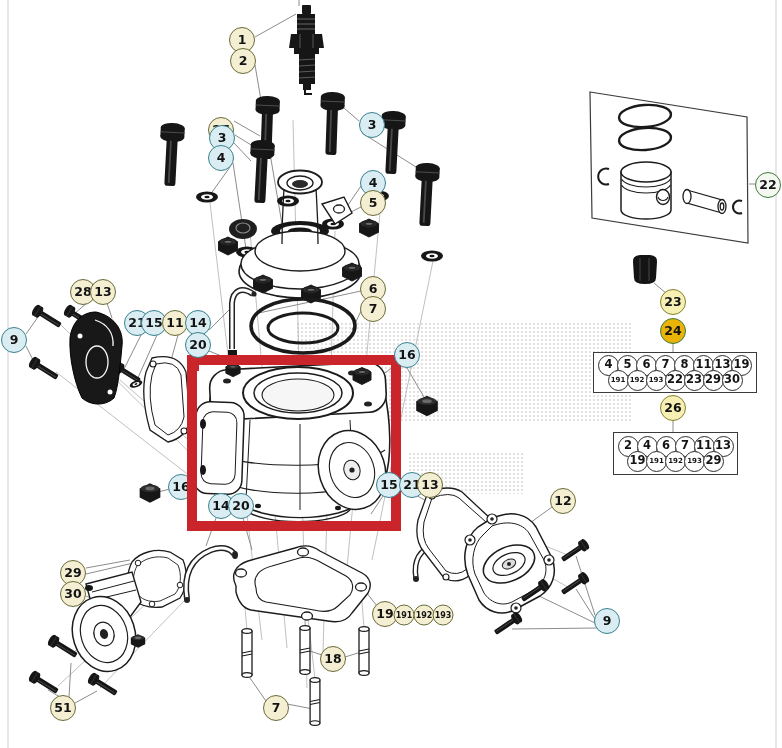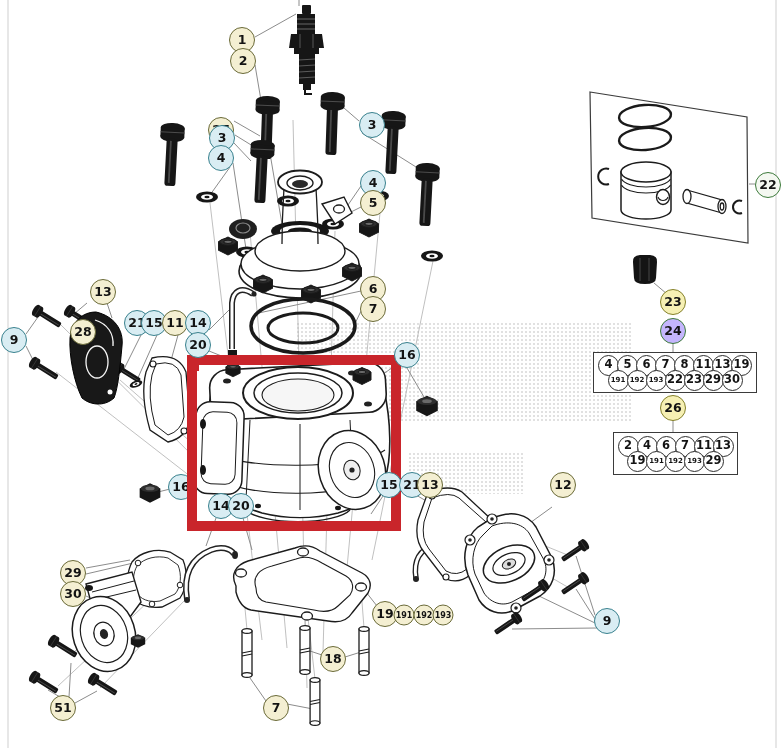--- a/index.html
+++ b/index.html
@@ -11,21 +11,21 @@
       background-size:4px 4px;}
   .red-box{position:absolute;left:187px;top:355px;width:214px;height:176px;
            box-sizing:border-box;border:10px solid #c9252b;z-index:3;}
   .callout{position:absolute;width:26px;height:26px;border-radius:50%;
            box-sizing:border-box;border:1.6px solid #555;
            display:flex;align-items:center;justify-content:center;
            font-weight:bold;font-size:12.5px;color:#131313;z-index:4;
            transform:translate(-50%,-50%);line-height:1;}
   .callout.cream{background:#f4efd2;border-color:#6a6a38;}
   .callout.blue{background:#d9edf3;border-color:#39818e;}
-  .callout.green{background:#c4b5fd;border-color:#3d7a3b;}
+  .callout.green{background:#eab308;border-color:#3d7a3b;}
   .callout.green_outline{background:#f4f8f1;border-color:#3d7a3b;}
   .callout.yellow{background:#f6f0b4;border-color:#84802a;}
   .callout.small{width:21px;height:21px;font-size:8px;}
   .callout.hidden-callout{z-index:2;}
   .kitbox{position:absolute;box-sizing:border-box;border:1.6px solid #3b3b3b;background:#fff;
           display:flex;flex-direction:column;justify-content:center;align-items:center;z-index:2;}
   .kitrow{display:flex;justify-content:center;}
   .kitrow + .kitrow{margin-top:-6px;}
   .kitcircle{width:21px;height:21px;border-radius:50%;box-sizing:border-box;
              border:1.6px solid #2e2e2e;background:#fff;margin:0 -1px;
@@ -432,36 +432,36 @@
 <div class="callout cream" style="left: 242px; top: 40px;">1</div>
     <div class="callout cream" style="left: 243px; top: 61px;">2</div>
     <div class="callout cream" style="left: 221px; top: 130px;">27</div>
     <div class="callout blue" style="left: 222px; top: 138px;">3</div>
     <div class="callout blue" style="left: 221px; top: 158px;">4</div>
     <div class="callout blue" style="left: 372px; top: 125px;">3</div>
     <div class="callout blue" style="left: 373px; top: 183px;">4</div>
     <div class="callout cream" style="left: 373px; top: 203px;">5</div>
     <div class="callout cream" style="left: 373px; top: 289px;">6</div>
     <div class="callout cream" style="left: 373px; top: 309px;">7</div>
-    <div class="callout cream" style="left: 83px; top: 292px; margin-top: 40px;">28</div>
+    <div class="callout cream" style="left: 83px; top: 292px;">28</div>
     <div class="callout cream" style="left: 103px; top: 292px;">13</div>
     <div class="callout blue" style="left: 14px; top: 340px;">9</div>
     <div class="callout blue" style="left: 137px; top: 323px;">21</div>
     <div class="callout blue" style="left: 154px; top: 323px;">15</div>
     <div class="callout cream" style="left: 175px; top: 323px;">11</div>
     <div class="callout blue" style="left: 198px; top: 323px;">14</div>
     <div class="callout blue" style="left: 198px; top: 345px;">20</div>
     <div class="callout blue" style="left: 407px; top: 355px;">16</div>
     <div class="callout blue hidden-callout" style="left: 181px; top: 487px;">16</div>
     <div class="callout blue" style="left: 221px; top: 506px;">14</div>
     <div class="callout blue" style="left: 241px; top: 506px;">20</div>
     <div class="callout blue" style="left: 389px; top: 485px;">15</div>
     <div class="callout blue" style="left: 412px; top: 485px;">21</div>
     <div class="callout cream" style="left: 430px; top: 485px;">13</div>
-    <div class="callout cream" style="left: 563px; top: 485px;">12</div>
+    <div class="callout cream" style="left: 563px; top: 501px;">12</div>
     <div class="callout blue" style="left: 607px; top: 621px;">9</div>
     <div class="callout cream" style="left: 73px; top: 573px;">29</div>
     <div class="callout cream" style="left: 73px; top: 594px;">30</div>
     <div class="callout cream" style="left: 63px; top: 708px;">51</div>
     <div class="callout cream" style="left: 276px; top: 708px;">7</div>
     <div class="callout cream" style="left: 333px; top: 659px;">18</div>
     <div class="callout cream" style="left: 385px; top: 614px;">19</div>
     <div class="callout cream small" style="left: 404px; top: 615px;">191</div>
     <div class="callout cream small" style="left: 424px; top: 615px;">192</div>
     <div class="callout cream small" style="left: 443px; top: 615px;">193</div>

